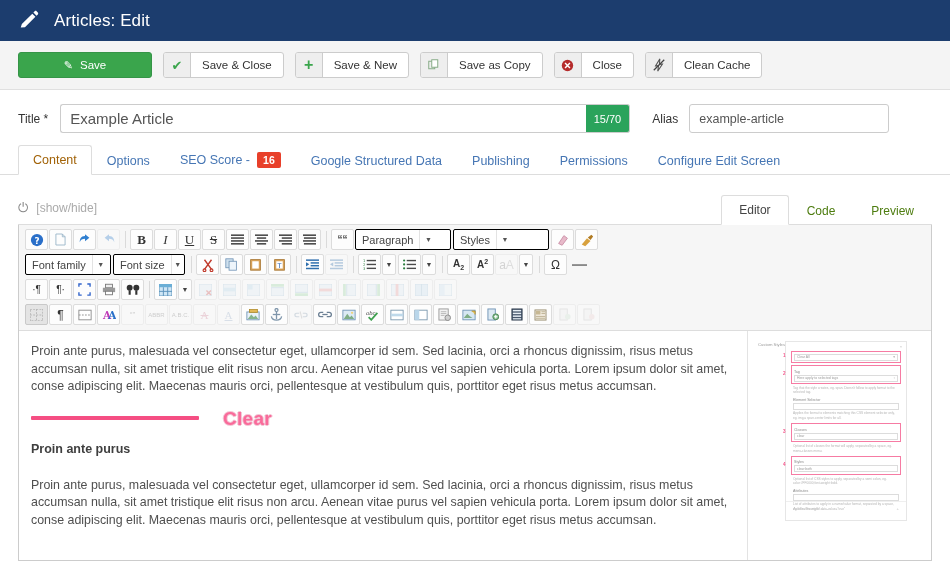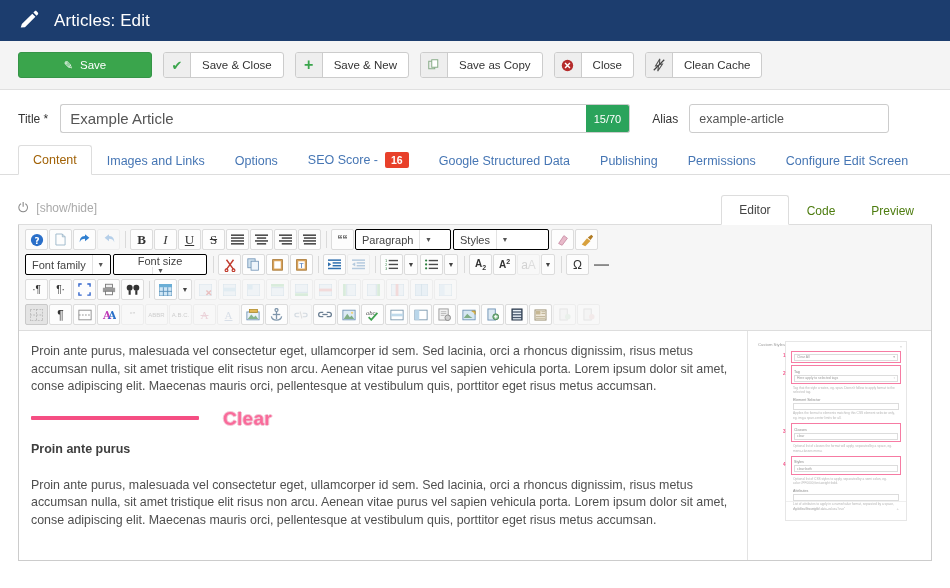--- a/index.html
+++ b/index.html
@@ -242,21 +242,21 @@
   .mce-select .txt { padding: 0 6px; white-space: nowrap; }
   .mce-select .arw {
     width: 17px; height: 100%;
     border-left: 1px solid #e3e3e3;
     display: flex; align-items: center; justify-content: center;
     font-size: 7px; color: #555;
   }
   .sw-para { width: 96px; }
   .sw-styles { width: 96px; }
   .sw-ff { width: 86px; }
-  .sw-fs { width: 94px; flex-direction: column; }
+  .sw-fs { width: 72px; }
   .dropbtn {
     width: 14px; height: 21px;
     border: 1px solid #dcdcdc;
     background: #fdfdfd;
     display: flex; align-items: center; justify-content: center;
     font-size: 7px; color: #444;
     margin-right: 2px; border-radius: 2px;
     cursor: pointer;
   }
 
@@ -427,23 +427,20 @@
     <input class="title-input" type="text" value="Example Article" style="">
     <div class="counter">15/70</div>
   </div>
   <div class="lbl-alias">Alias</div>
   <input class="alias-input" type="text" value="example-article" style="">
 </div>
 
 <div class="tabs">
   <div class="tab active">
     <span>Content</span>
-  </div>
-  <div class="tab">
-    <span>Images and Links</span>
   </div>
   <div class="tab">
     <span>Options</span>
   </div>
   <div class="tab">
     <span>SEO Score -</span>
     <span class="badge">16</span>
   </div>
   <div class="tab">
     <span>Google Structured Data</span>

